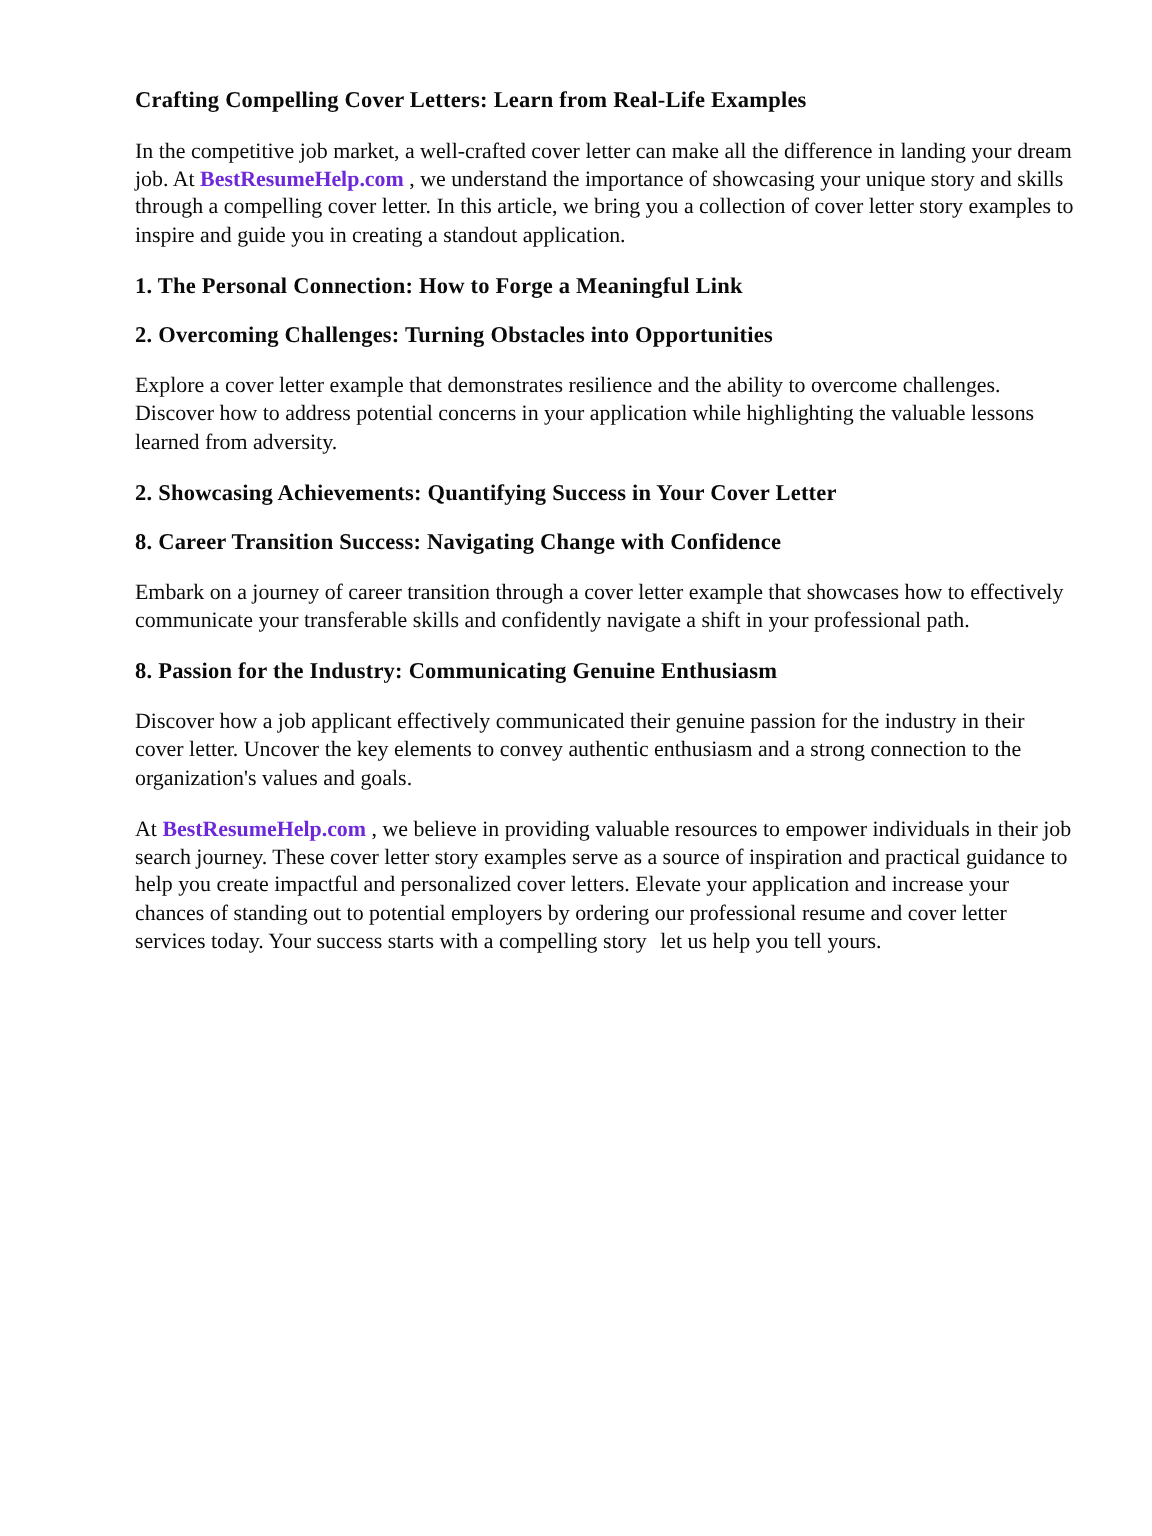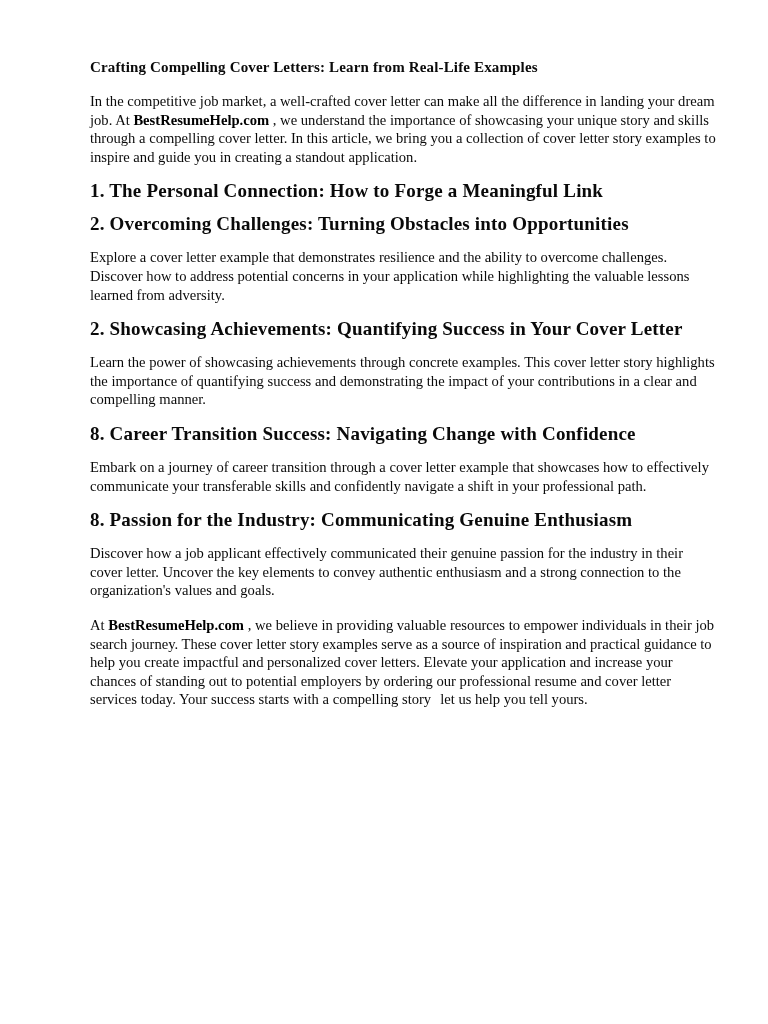--- a/index.html
+++ b/index.html
@@ -24,38 +24,38 @@
     overflow: hidden;
   }
   .doc-title {
     font-size: 15px;
     font-weight: bold;
     line-height: 18px;
     margin: 0 0 16px 0;
     letter-spacing: 0.01em;
   }
   .section-heading {
-    font-size: 19px;
+    font-size: 15px;
     font-weight: bold;
     line-height: 18px;
     margin: 0 0 15px 0;
     letter-spacing: 0.01em;
   }
   .body-para {
     font-size: 14.6px;
     line-height: 18.6px;
     margin: 0 0 16px 0;
     text-align: left;
     max-width: 630px;
   }
   .body-para:last-child {
     margin-bottom: 4px;
   }
   .brand-link {
-    color: #000000;
+    color: #6d28d9;
     font-weight: bold;
     text-decoration: none;
   }
   .gap-dash {
     display: inline-block;
     width: 9px;
   }
 </style>
 </head>
 <body>
@@ -65,21 +65,20 @@
   <h1 class="doc-title">Crafting Compelling Cover Letters: Learn from Real-Life Examples</h1>
 
   <p class="body-para"><span>In the competitive job market, a well-crafted cover letter can make all the difference in landing your dream job. At </span><a class="brand-link" href="#">BestResumeHelp.com</a><span> , we understand the importance of showcasing your unique story and skills through a compelling cover letter. In this article, we bring you a collection of cover letter story examples to inspire and guide you in creating a standout application.</span></p>
 
   <h2 class="section-heading">1. The Personal Connection: How to Forge a Meaningful Link</h2>
 
   <h2 class="section-heading">2. Overcoming Challenges: Turning Obstacles into Opportunities</h2>
   <p class="body-para">Explore a cover letter example that demonstrates resilience and the ability to overcome challenges. Discover how to address potential concerns in your application while highlighting the valuable lessons learned from adversity.</p>
 
   <h2 class="section-heading">2. Showcasing Achievements: Quantifying Success in Your Cover Letter</h2>
-  <p class="body-para">Learn the power of showcasing achievements through concrete examples. This cover letter story highlights the importance of quantifying success and demonstrating the impact of your contributions in a clear and compelling manner.</p>
 
   <h2 class="section-heading">8. Career Transition Success: Navigating Change with Confidence</h2>
   <p class="body-para">Embark on a journey of career transition through a cover letter example that showcases how to effectively communicate your transferable skills and confidently navigate a shift in your professional path.</p>
 
   <h2 class="section-heading">8. Passion for the Industry: Communicating Genuine Enthusiasm</h2>
   <p class="body-para">Discover how a job applicant effectively communicated their genuine passion for the industry in their cover letter. Uncover the key elements to convey authentic enthusiasm and a strong connection to the organization's values and goals.</p>
 
   <p class="body-para"><span>At </span><a class="brand-link" href="#">BestResumeHelp.com</a><span> , we believe in providing valuable resources to empower individuals in their job search journey. These cover letter story examples serve as a source of inspiration and practical guidance to help you create impactful and personalized cover letters. Elevate your application and increase your chances of standing out to potential employers by ordering our professional resume and cover letter services today. Your success starts with a compelling story</span><span class="gap-dash"></span><span>let us help you tell yours.</span></p>
 
 </div>

